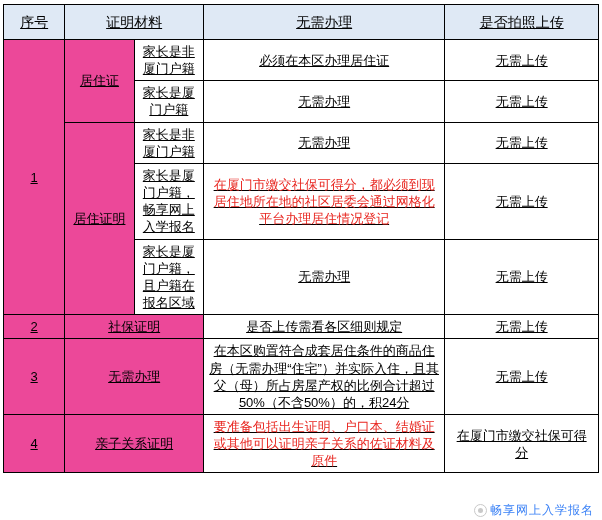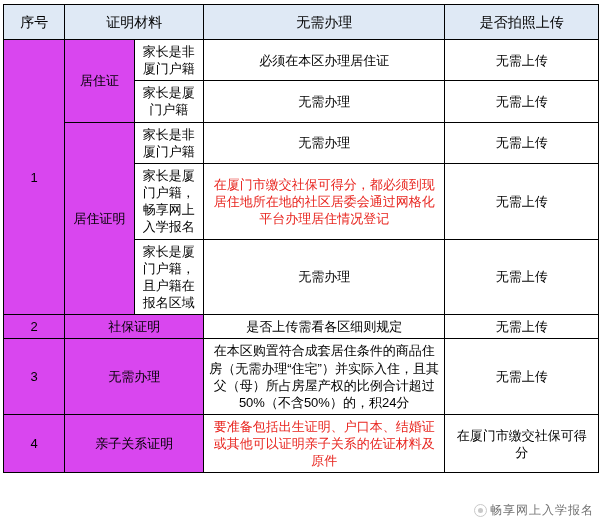--- a/index.html
+++ b/index.html
@@ -19,37 +19,38 @@
     height: 520px;
     box-sizing: border-box;
   }
   table.doc {
     border-collapse: collapse;
     table-layout: fixed;
     width: 596px;
     margin: 4px 3px 0 3px;
     font-size: 13px;
     color: #000000;
+    text-decoration: underline;
   }
   table.doc td, table.doc th {
     border: 1px solid #000000;
     padding: 3px 5px;
     vertical-align: middle;
     text-align: center;
     line-height: 1.32;
     font-weight: normal;
   }
   thead td {
     background: #dfe9f5;
     font-weight: bold;
     font-size: 14px;
     height: 28px;
   }
   td.blue {
-    background: #d946ef;
+    background: #ec4899;
   }
   td.white {
     background: #ffffff;
   }
   td.red {
     color: #e8251f;
     text-align: left;
   }
   td.leftish {
     text-align: left;
@@ -57,21 +58,21 @@
   .c-seq { width: 38px; }
   .c-mat { width: 100px; }
   .c-sub { width: 158px; }
   .c-prep { width: 182px; }
   .c-upload { width: 112px; }
   .watermark {
     position: absolute;
     right: 8px;
     bottom: 5px;
     font-size: 12px;
-    color: #737373;
+    color: #3b82f6;
     letter-spacing: 1px;
     display: flex;
     align-items: center;
     gap: 3px;
   }
   .wm-mark {
     display: inline-block;
     width: 11px;
     height: 11px;
     border: 1px solid #c9c9c9;

